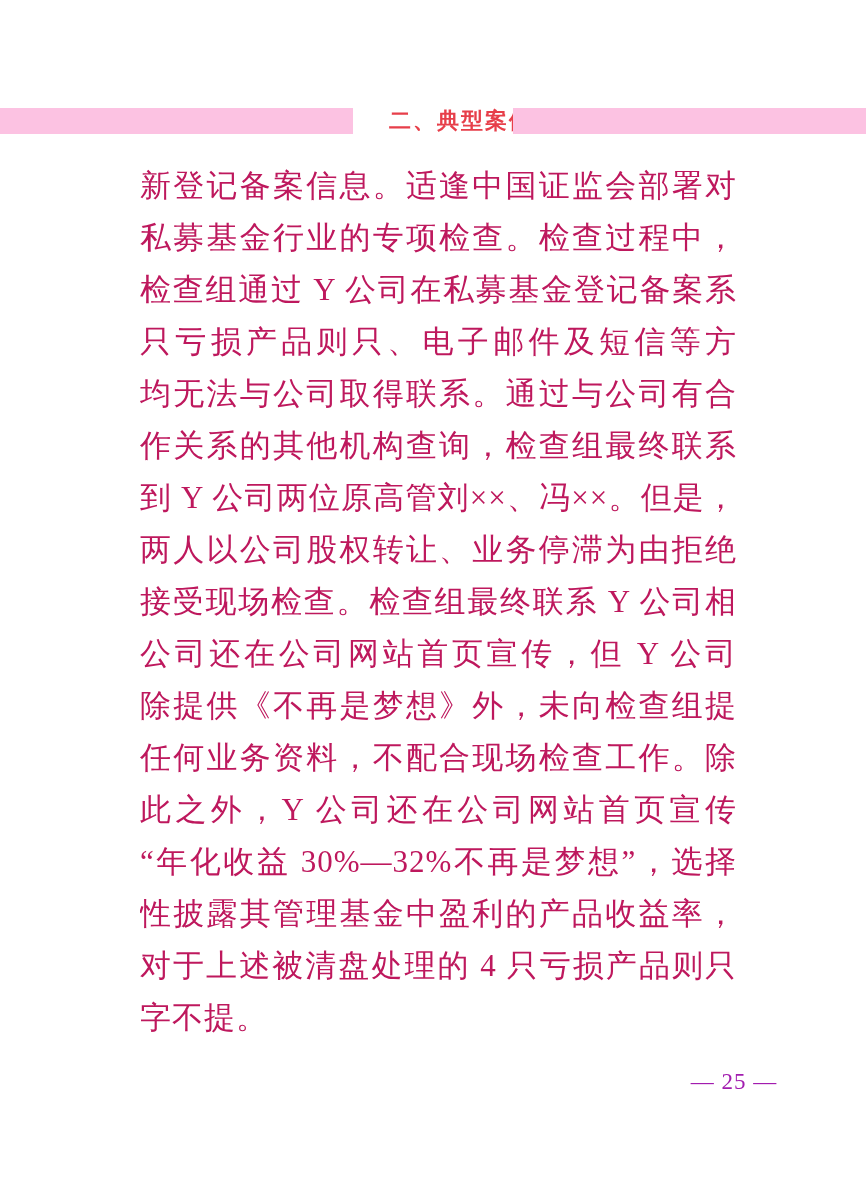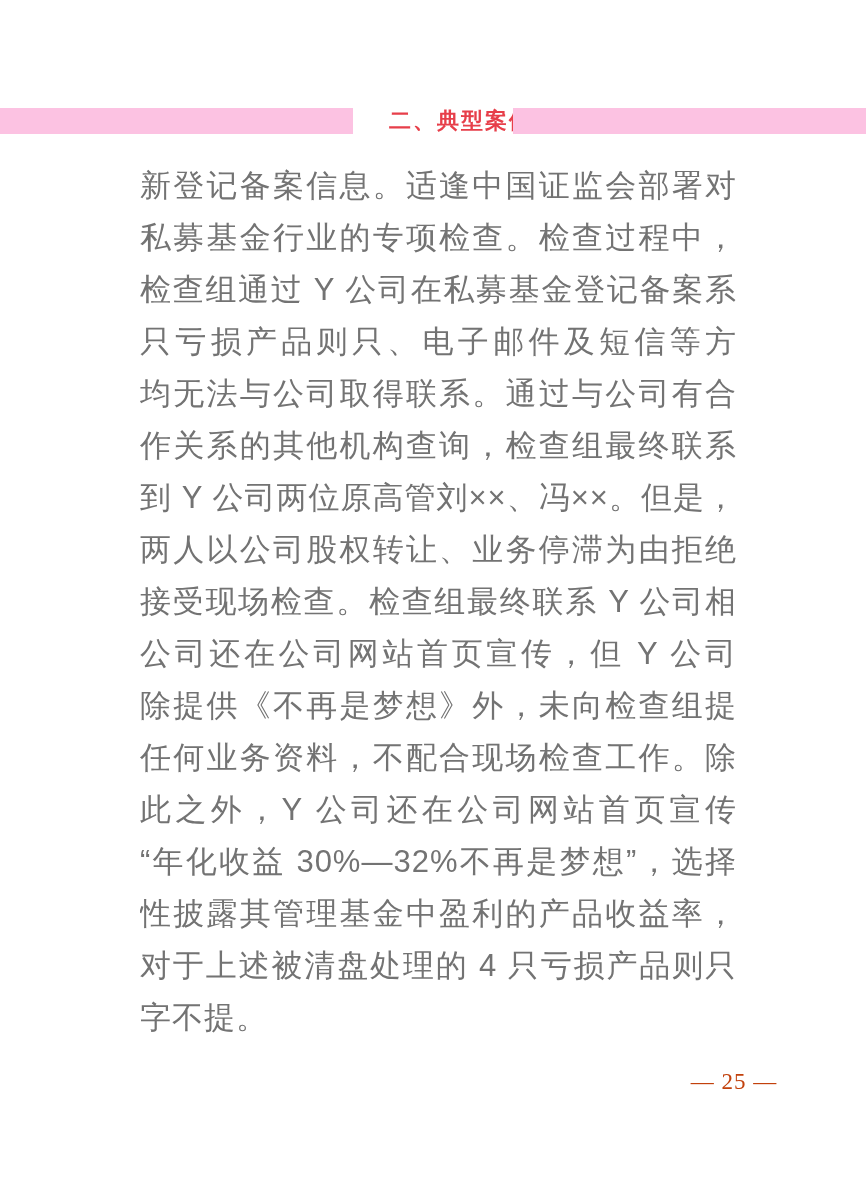--- a/index.html
+++ b/index.html
@@ -43,23 +43,23 @@
     font-size: 22px;
     letter-spacing: 2px;
     white-space: nowrap;
   }
   
   .body-text {
     position: absolute;
     left: 140px;
     top: 160px;
     width: 597px;
-    font-family: Liberation Sans, sans-serif;
+    font-family: Liberation Serif, serif;
     font-size: 31px;
-    color: #737373;
+    color: #be185d;
   }
   .body-line {
     height: 52px;
     line-height: 52px;
     text-align: justify;
     text-align-last: justify;
     text-justify: inter-character;
     letter-spacing: 1px;
     overflow: hidden;
   }
@@ -71,21 +71,21 @@
   .page-number {
     position: absolute;
     left: 659px;
     top: 1066px;
     width: 150px;
     height: 32px;
     line-height: 32px;
     text-align: center;
     font-family: "Liberation Serif", "DejaVu Serif", serif;
     font-size: 23px;
-    color: #c2410c;
+    color: #a21caf;
     letter-spacing: 1px;
   }
 </style>
 </head>
 <body>
 
 <div class="page">
 
   <div class="header-bar header-bar-left"></div>
   <div class="section-title">二、典型案例</div>

